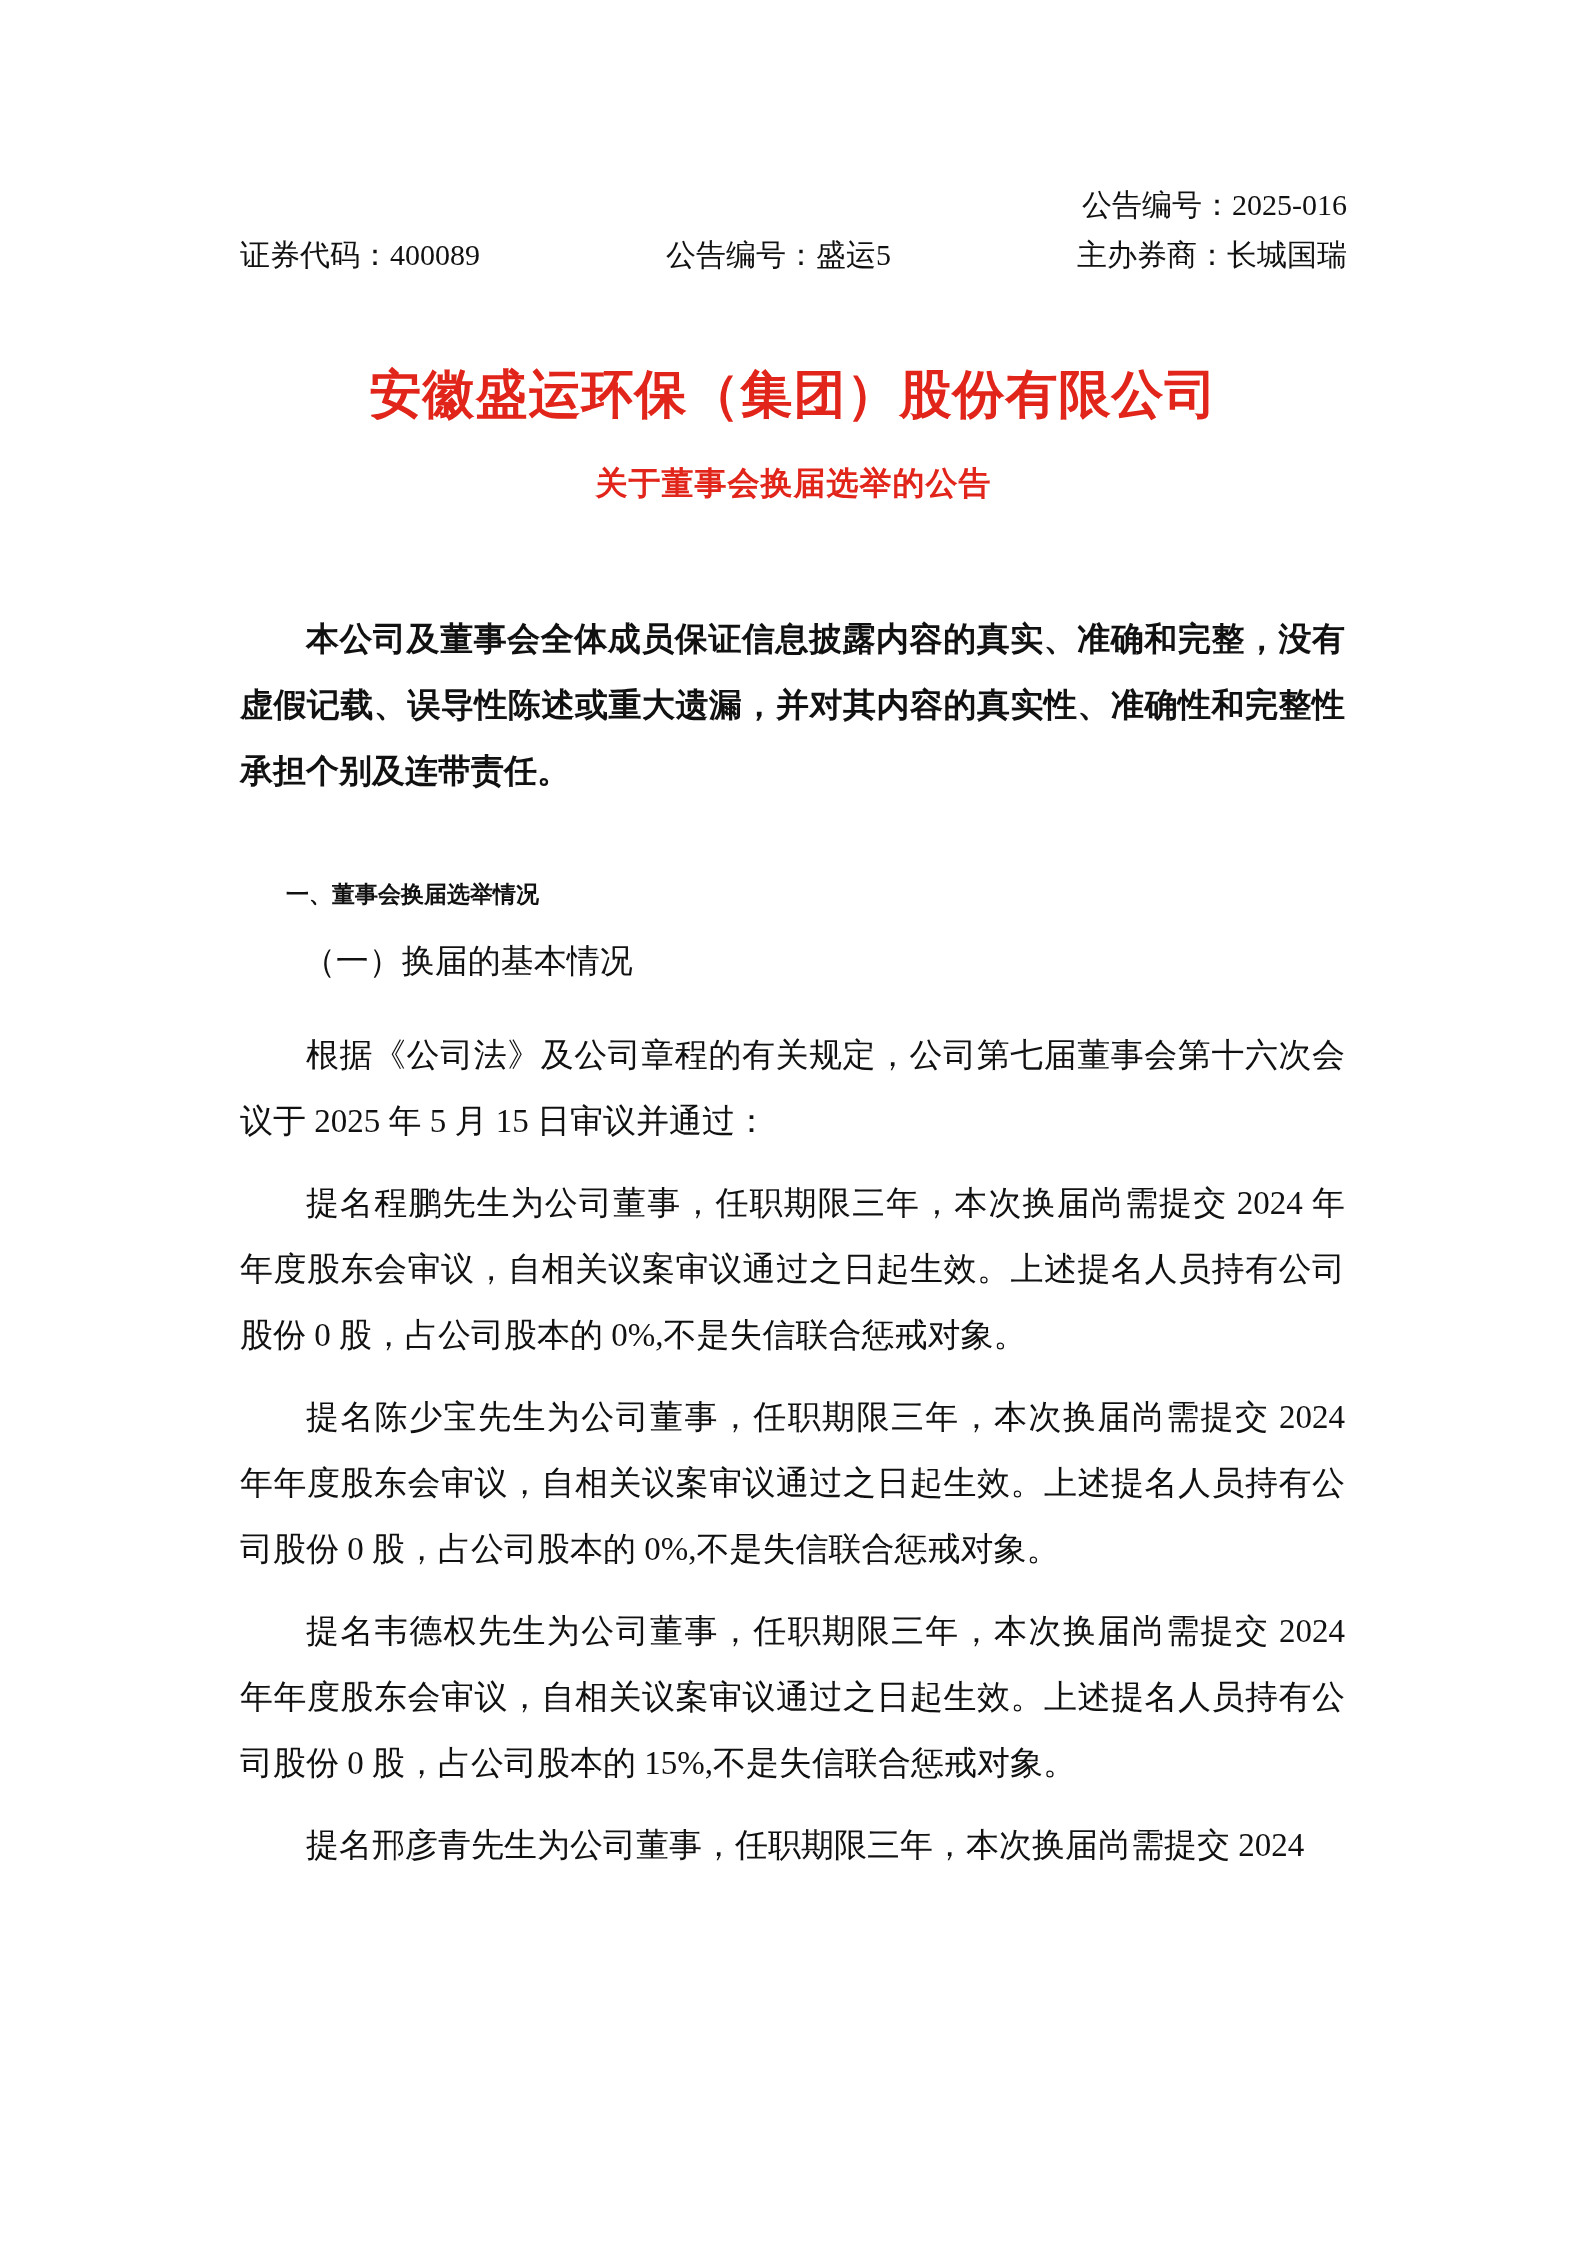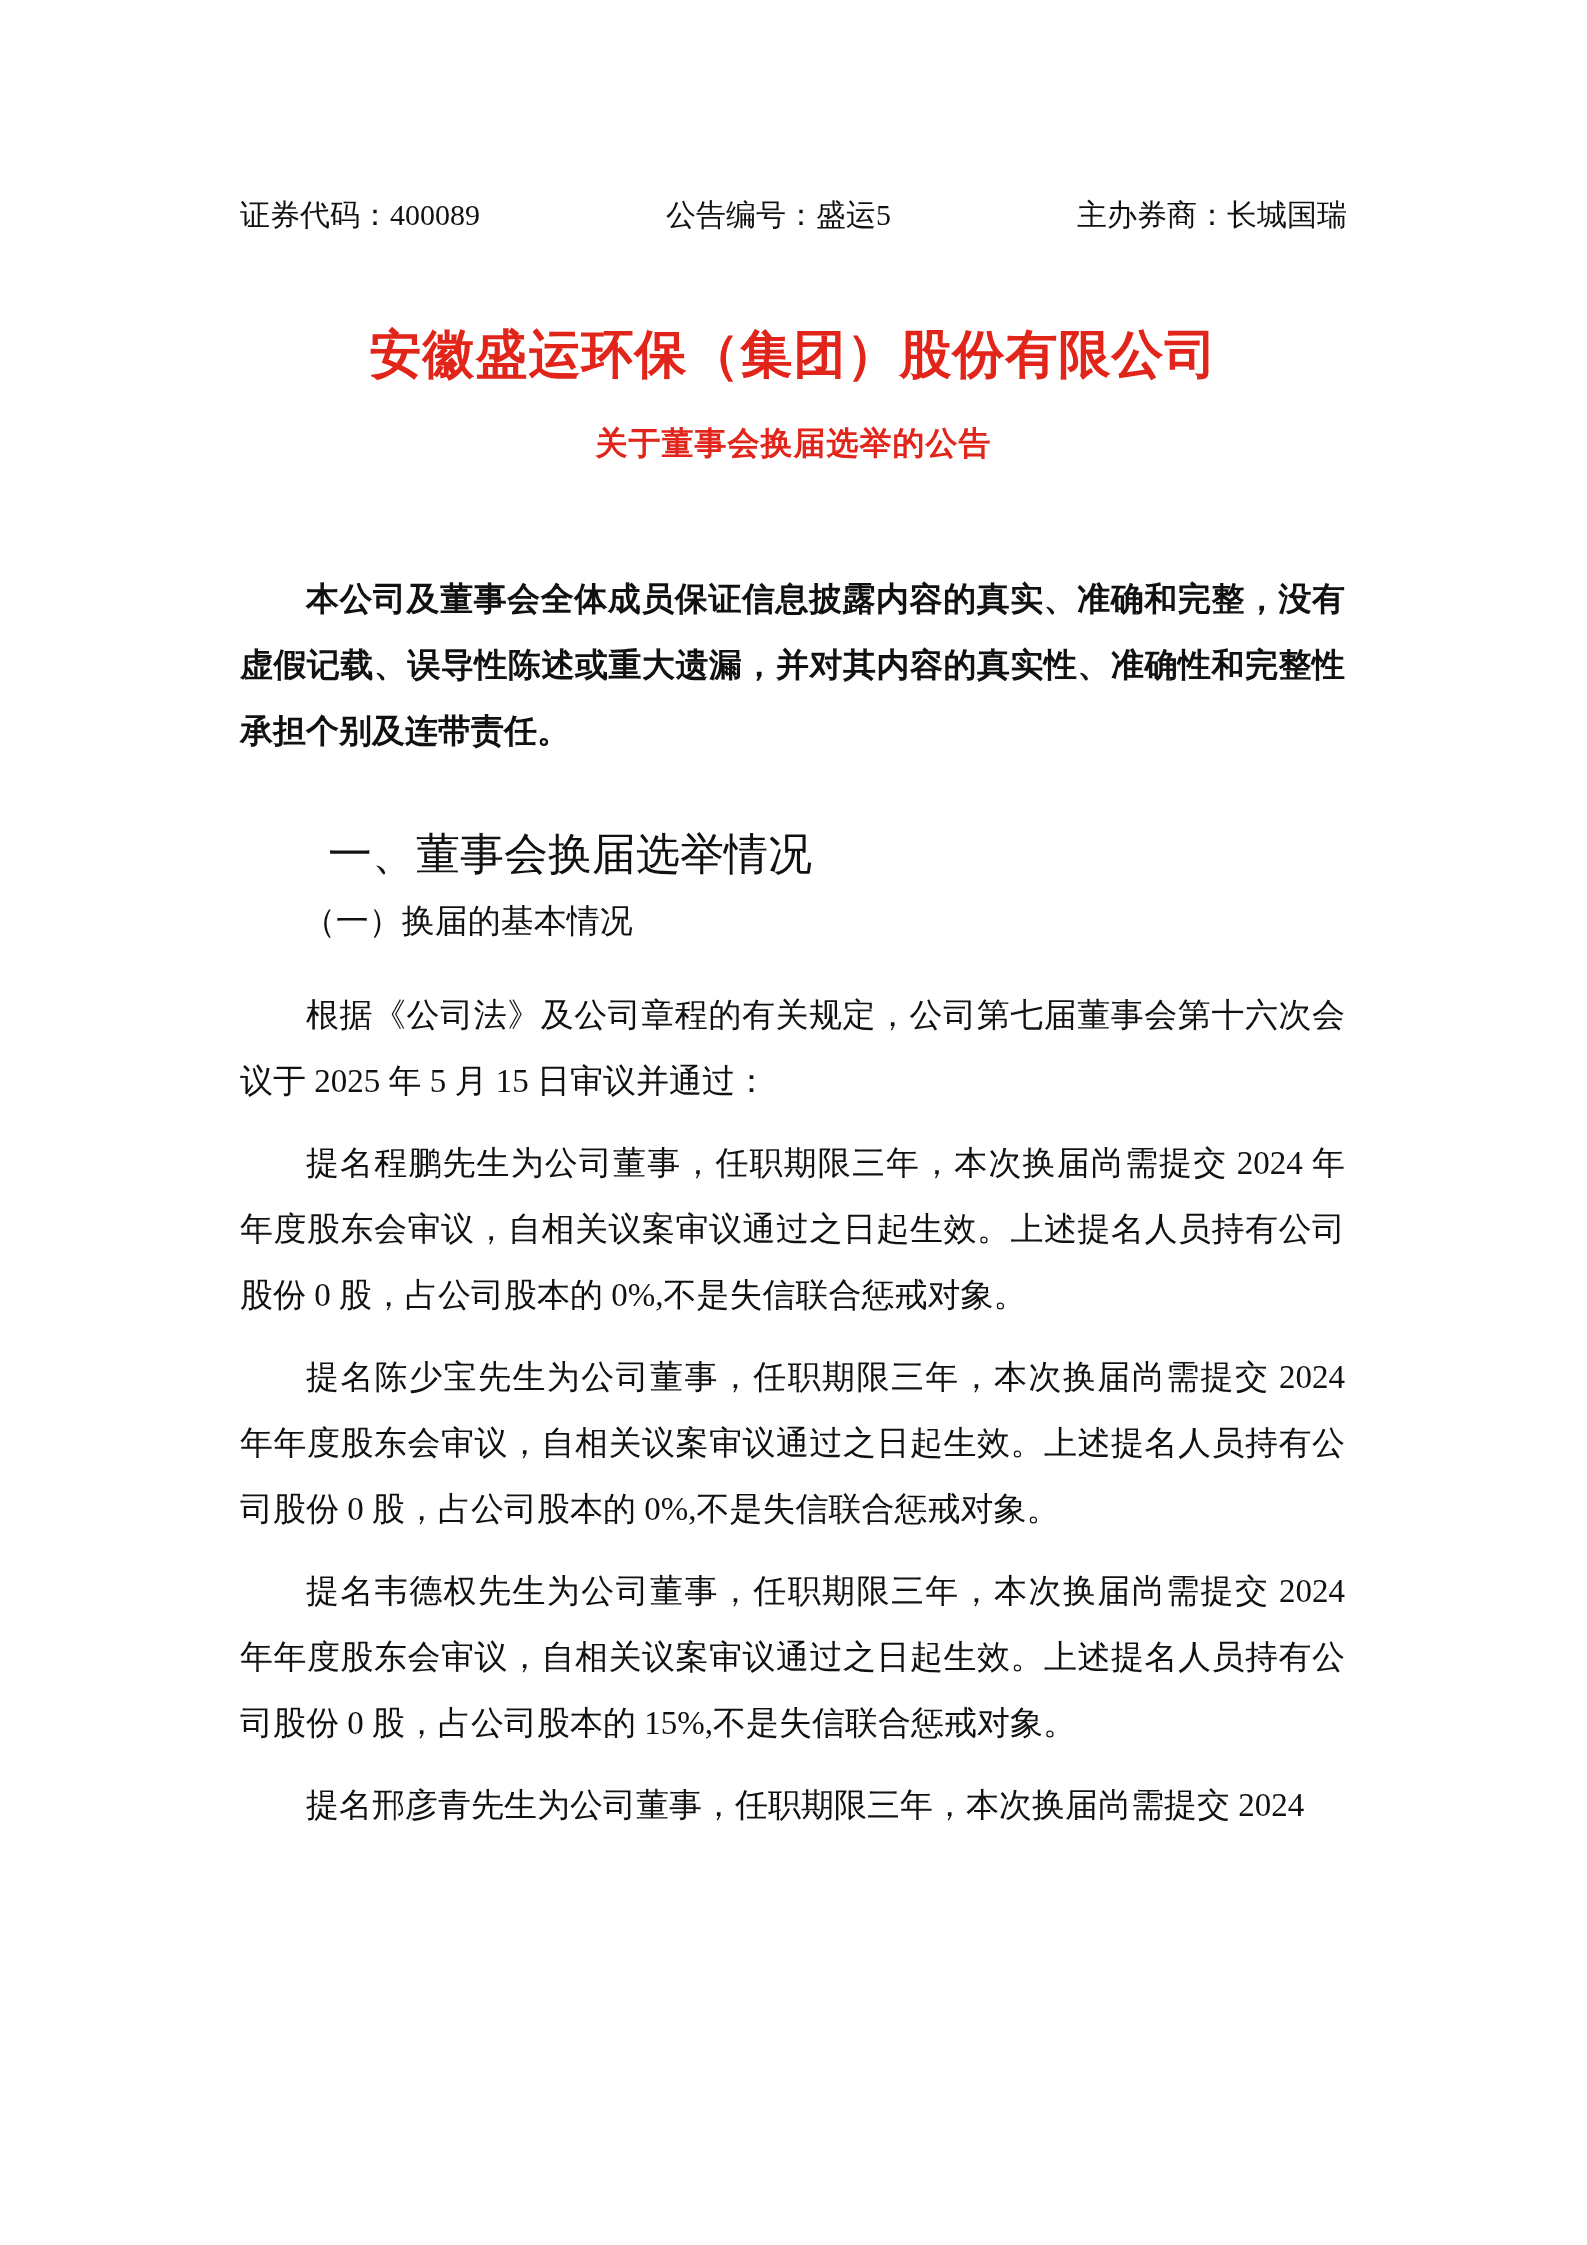--- a/index.html
+++ b/index.html
@@ -65,22 +65,22 @@
     text-align: justify;
     text-justify: inter-ideograph;
   }
   .disclaimer {
     margin-top: 100px;
     font-weight: bold;
     text-indent: 2em;
   }
   .section-heading {
     margin-top: 58px;
-    font-size: 44px;
-    font-weight: normal;
+    font-size: 23px;
+    font-weight: bold;
     line-height: 66px;
     text-indent: 2em;
   }
   .subsection-heading {
     font-weight: normal;
     text-indent: 1.9em;
   }
   .body-para {
     margin-top: 16px;
     text-indent: 2em;
@@ -88,20 +88,21 @@
   .body-para.first {
     margin-top: 28px;
   }
 </style>
 </head>
 <body>
 
 <div class="page">
 
   <div class="doc-header">
+    <div class="announce-no">公告编号：2025-016</div>
     <div class="meta-row">
       <span>证券代码：400089</span>
       <span>公告编号：盛运5</span>
       <span>主办券商：长城国瑞</span>
     </div>
   </div>
 
   <div class="title-block">
     <div class="doc-title">安徽盛运环保（集团）股份有限公司</div>
     <div class="doc-subtitle">关于董事会换届选举的公告</div>

